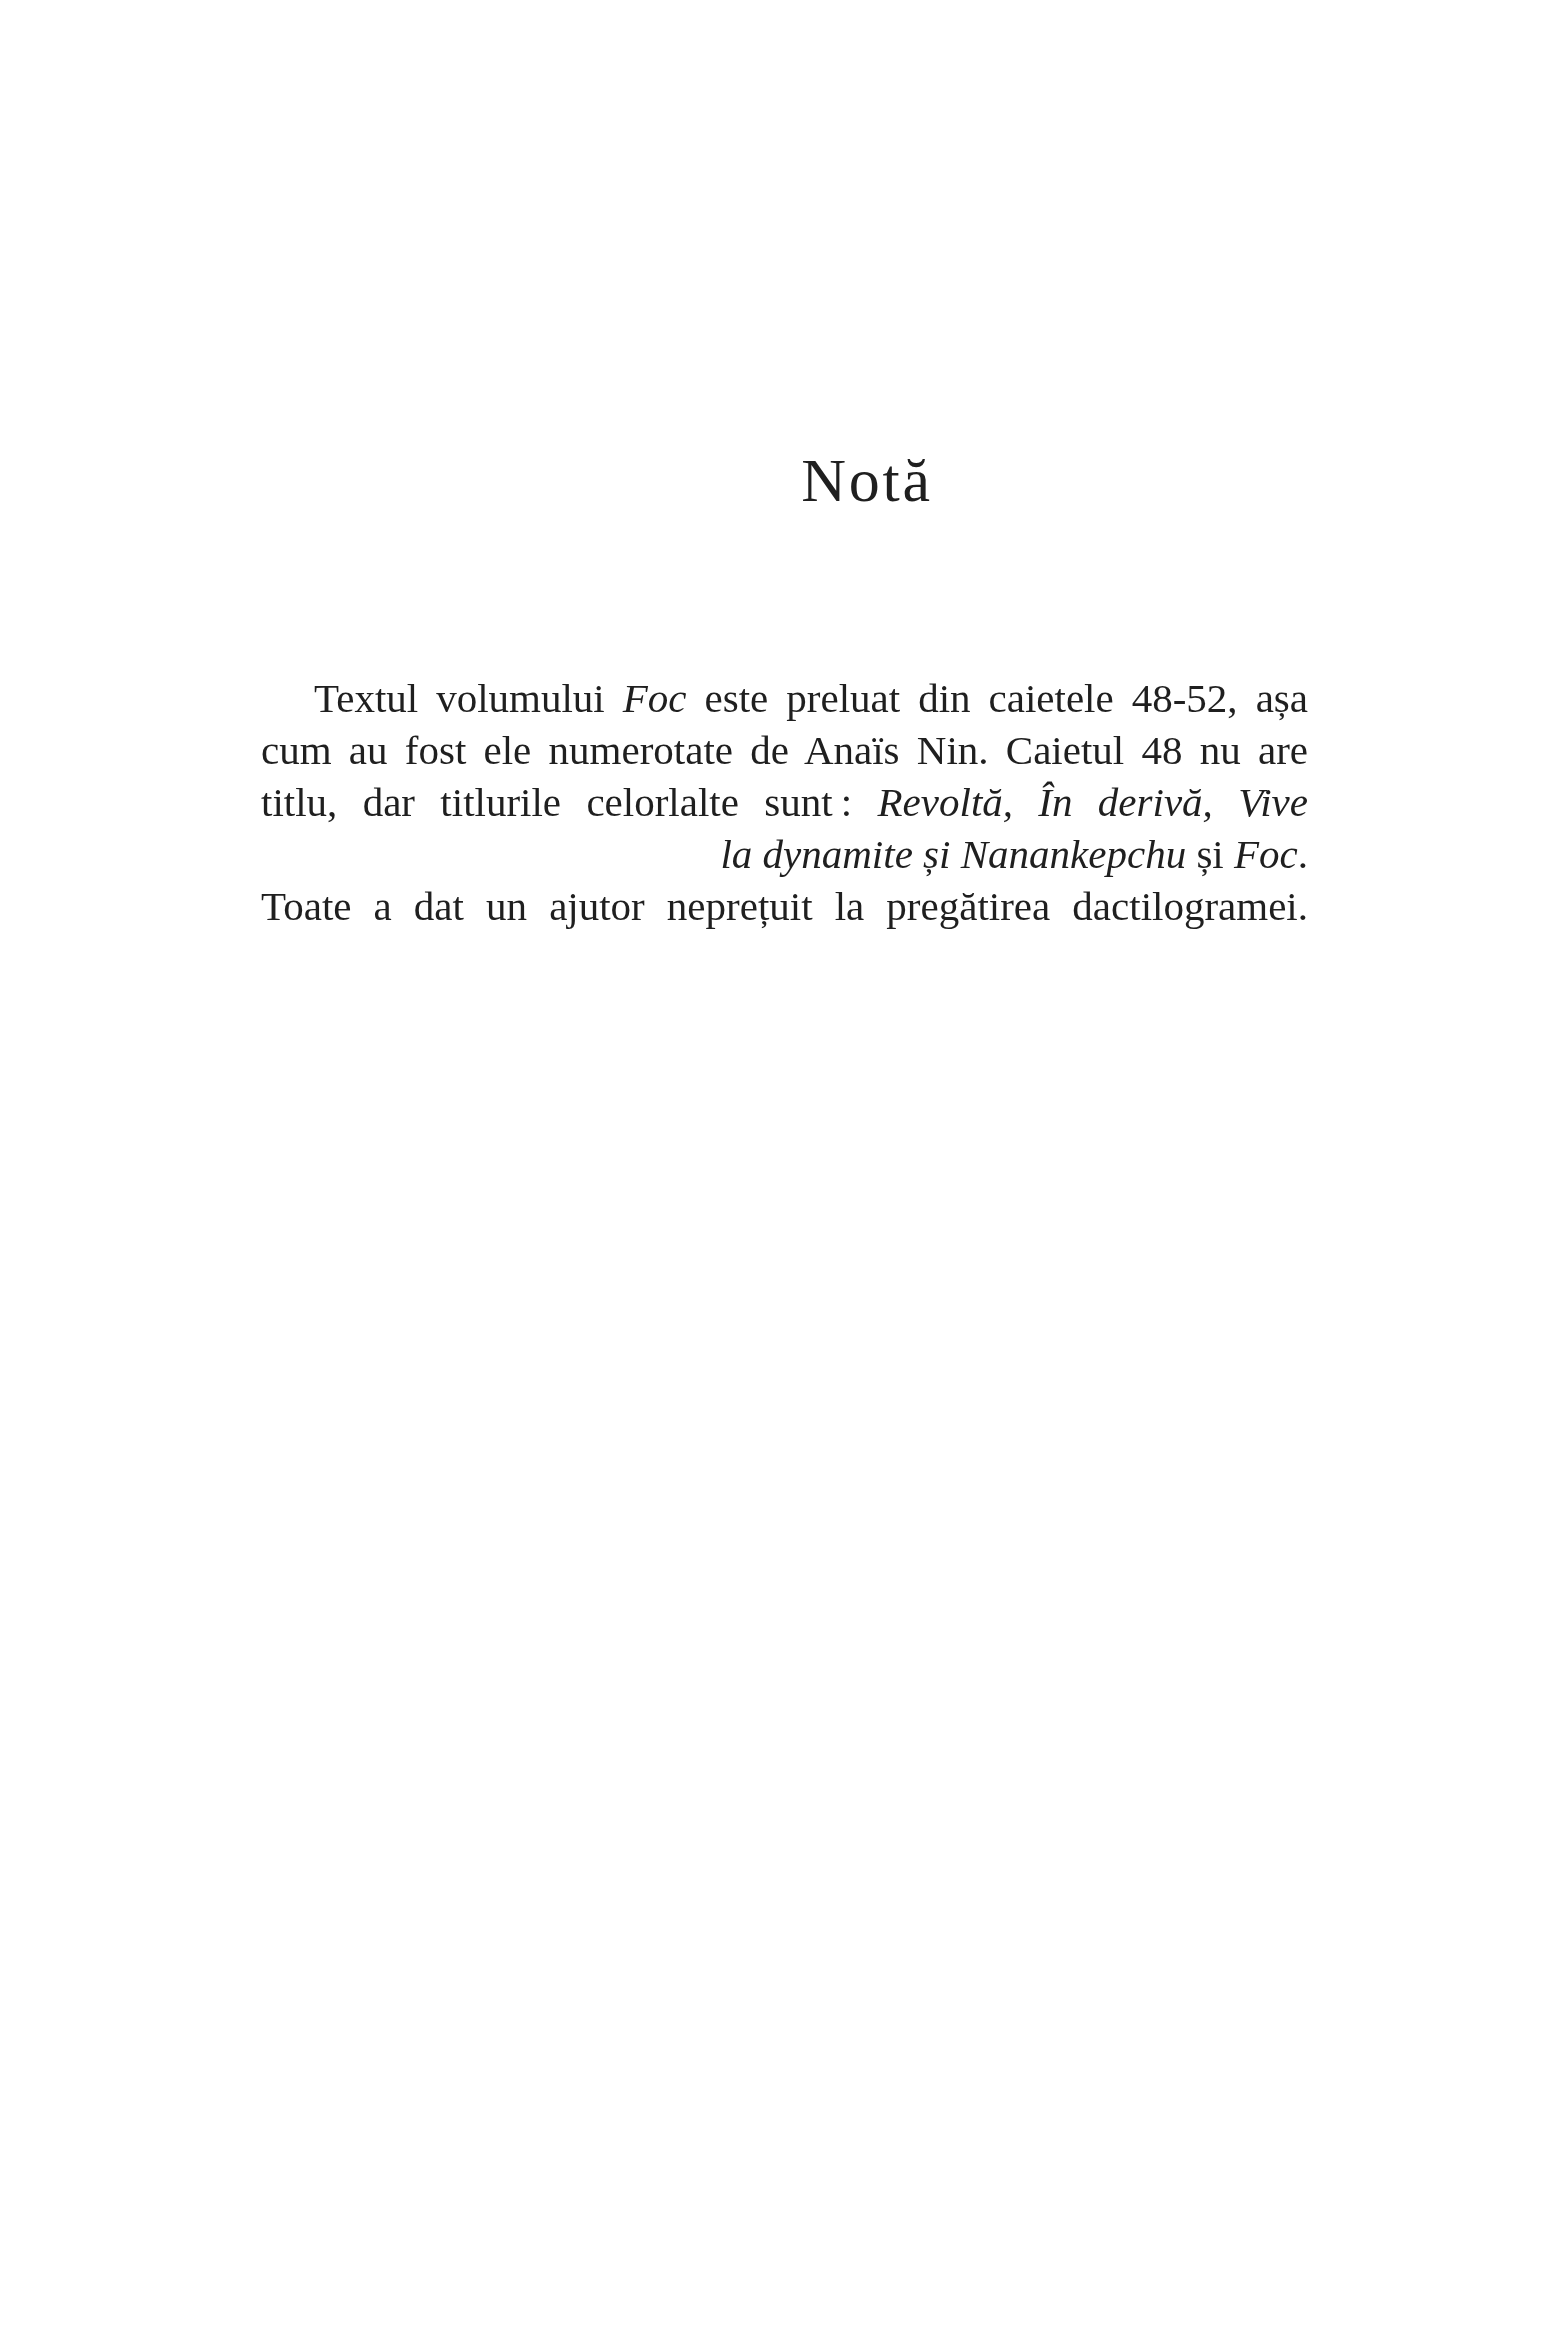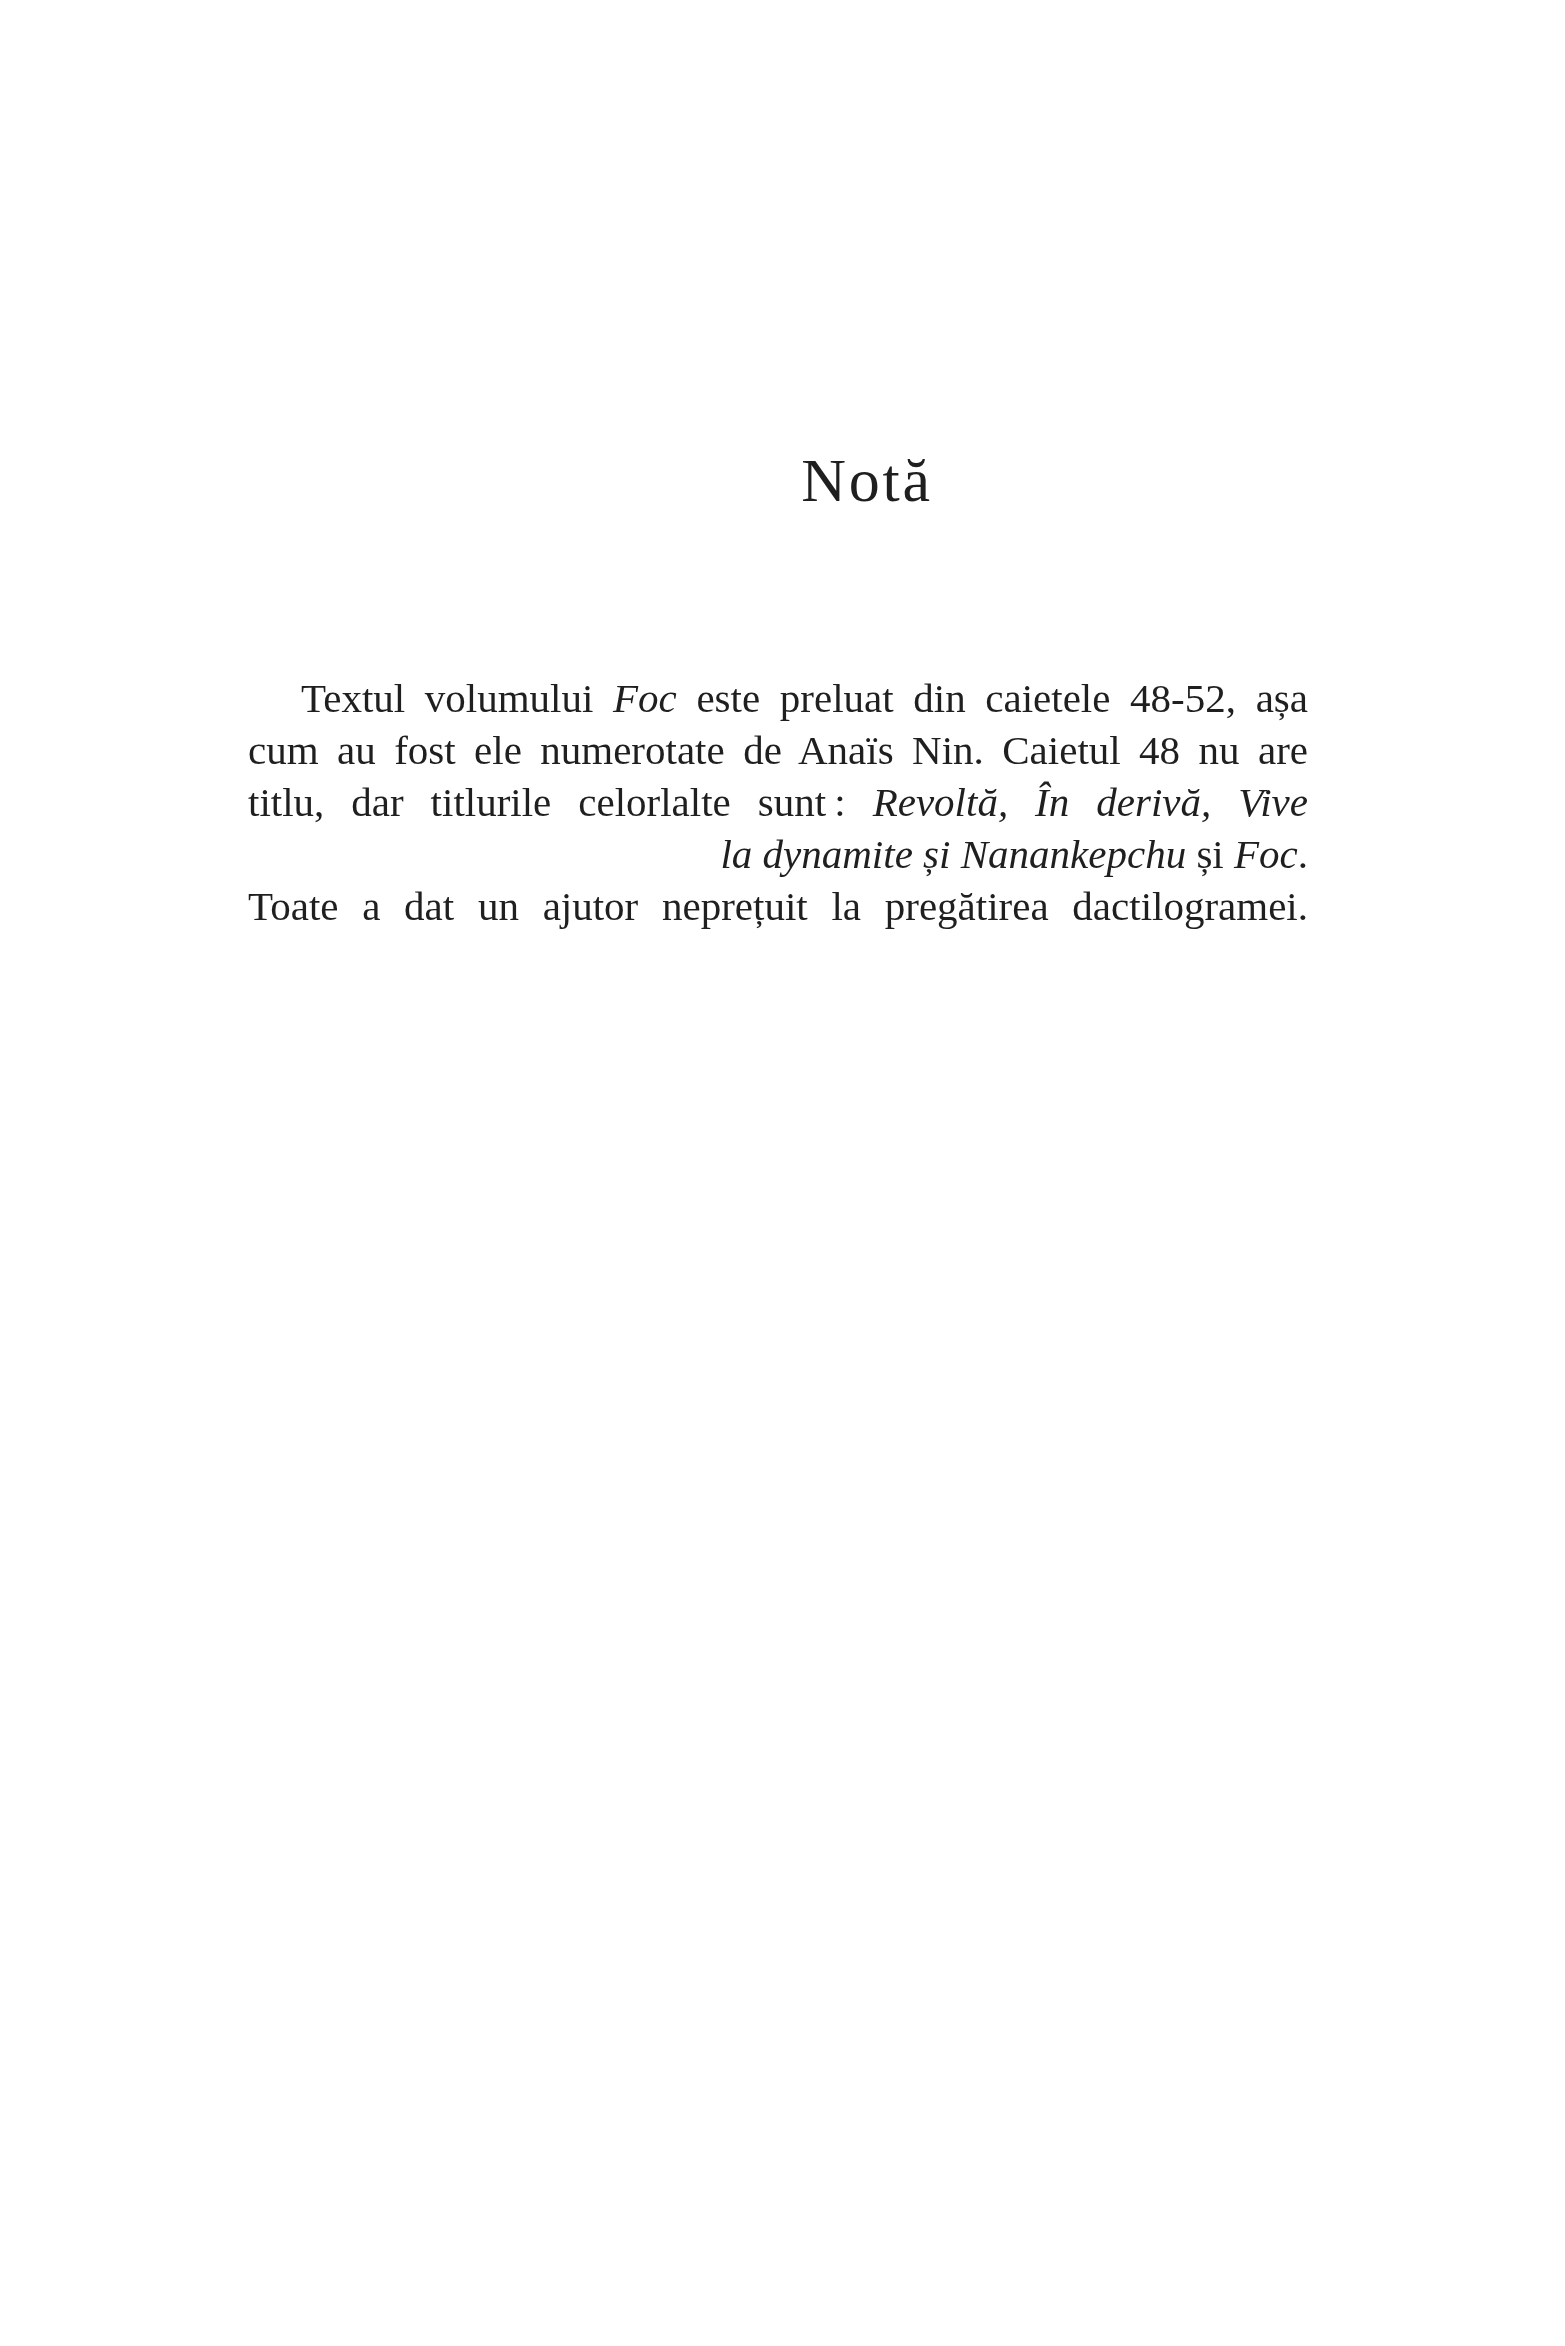--- a/index.html
+++ b/index.html
@@ -26,21 +26,21 @@
   }
   .body-text {
     position: absolute;
     left: 248px;
     top: 672px;
     width: 1060px;
     font-size: 41px;
     line-height: 52px;
   }
   .line { text-align: right; }
-  .line.j { text-align: justify; text-align-last: justify; }
+  .line.j { text-align: justify; text-align-last: justify; margin-left: 13px; }
   .line.ind { text-indent: 53px; }
   .line em { font-style: italic; }
 </style>
 </head>
 <body>
 
 <div class="page" style="--page-bg: #ffffff; --page-fg: #1f1f1f;">
   <h1 class="title">Notă</h1>
   <div class="body-text">
       <div class="line j ind"><span>Textul volumului </span><em>Foc</em><span> este preluat din caietele 48-52, așa</span></div>

